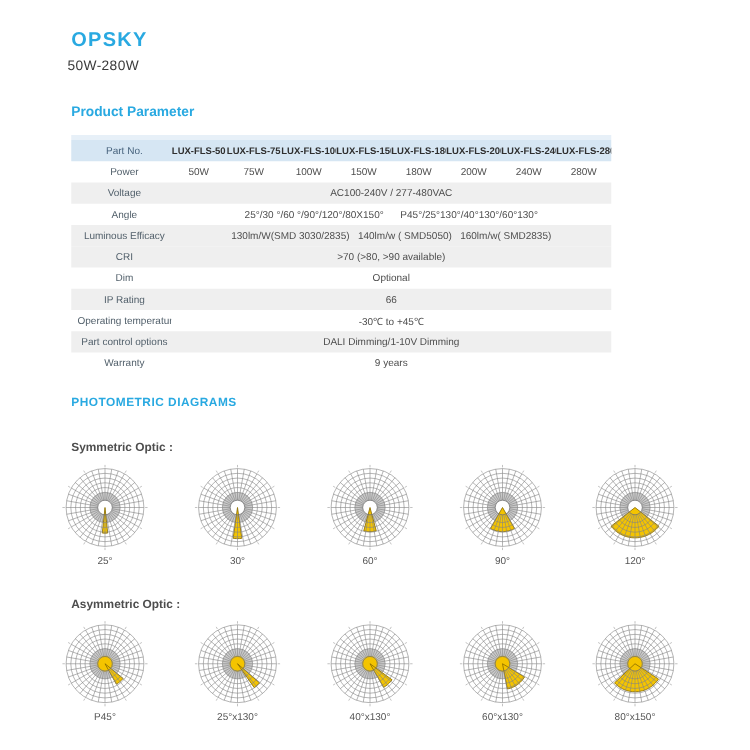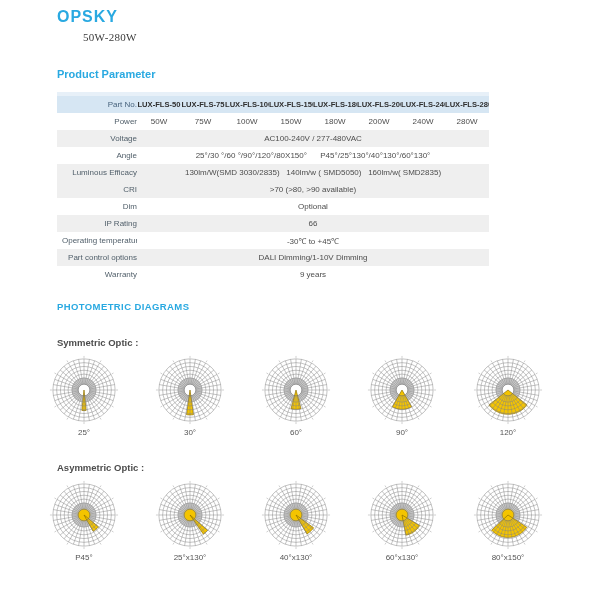--- a/index.html
+++ b/index.html
@@ -1,30 +1,30 @@
 <!DOCTYPE html>
 <html><head>
 <meta charset="utf-8">
 <style>
   * { margin:0; padding:0; box-sizing:border-box; }
   html,body { background:#fff; }
   body { font-family:"Liberation Sans", sans-serif; }
-  .page { position:relative; width:600px; height:600px; background:#fff; overflow:hidden; padding-top:8px; }
+  .page { position:relative; width:600px; height:600px; background:#fff; overflow:hidden; padding-top:24px; }
 
   .brand-title { margin-left:57px; font-size:16px; font-weight:bold; letter-spacing:1px; color:#29A9E1; }
-  .brand-sub { margin:5px 0 0 83px; font-size:11px; color:#3a3a3a; letter-spacing:0.3px;font-family:Liberation Serif, serif; }
+  .brand-sub { margin:5px 0 0 54px; font-size:11px; color:#3a3a3a; letter-spacing:0.3px; }
   .section-title { margin:25px 0 0 57px; font-size:11px; font-weight:bold; color:#29A9E1; }
 
   .tbl { width:432px; margin:12px 0 0 57px; font-size:8px; color:#4d4d4d; }
   .tbl-strip { height:4px; background:#E7F0F8; }
   .trow { display:grid; grid-template-columns:80px repeat(8, 1fr); align-items:center; height:17px; }
   .trow.head { height:17px; background:#D6E6F3; }
   .trow.alt { background:#EFEFEF; }
   .cell { text-align:center; overflow:hidden; white-space:nowrap; }
-  .cell.lab { text-align:right; padding-left:5px; color:#52606b; }
+  .cell.lab { text-align:center; padding-left:5px; color:#52606b; }
   .trow.head .cell.lab { color:#47637d; }
   .cell.col-head { font-weight:bold; color:#2f2f2f; font-size:7.6px; }
   .cell.merged { grid-column:2 / span 8; white-space:pre; }
 
   .pm-title { margin:18px 0 0 57px; font-size:9.5px; font-weight:bold; letter-spacing:0.4px; color:#29A9E1; }
   .optic-label { margin:25px 0 0 57px; font-size:9.5px; font-weight:bold; color:#4d4d4d; }
   .diagram-group:nth-of-type(2) .optic-label { margin-top:9px; }
   .diag-row { display:flex; gap:32px; margin-left:47px; margin-top:6px; }
   .diag { width:74px; display:flex; flex-direction:column; align-items:center; }
   .diag svg { display:block; }

